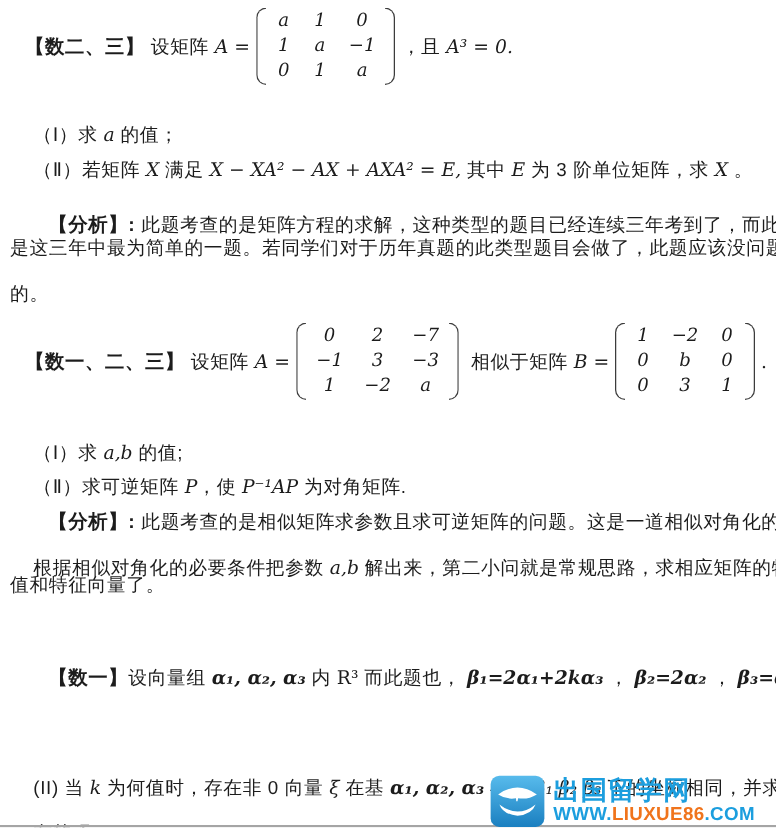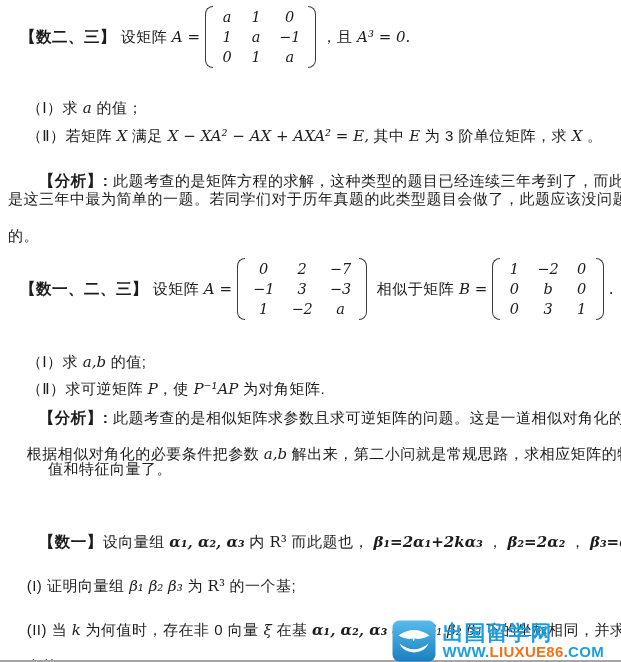--- a/index.html
+++ b/index.html
@@ -137,29 +137,26 @@
   <div class="line" style="top:332px;">
     <span class="cn">（Ⅰ）求 </span><span class="m">a,b</span><span class="cn"> 的值;</span>
   </div>
 
   <div class="line" style="top:388px;">
     <span class="tag">【分析】:</span><span class="cn"> 此题考查的是相似矩阵求参数且求可逆矩阵的问题。这是一道相似对角化的题目，</span>
   </div>
   <div class="line" style="top:424px;">
     <span class="cn">根据相似对角化的必要条件把参数 </span><span class="m">a,b</span><span class="cn"> 解出来，第二小问就是常规思路，求相应矩阵的特征</span>
   </div>
-  <div class="line" style="top:459px;margin-left:40px;">值和特征向量了。</div>
+  <div class="line" style="top:459px;">值和特征向量了。</div>
 
   <div class="line" style="top:512px;">
     <span class="tag">【数一】</span><span class="cn">设向量组 </span><span class="mb">α₁, α₂, α₃</span><span class="cn"> 内 </span><span class="sr">R³</span><span class="cn"> 而此题也， </span><span class="mb">β₁=2α₁+2kα₃</span><span class="cn"> ， </span><span class="mb">β₂=2α₂</span><span class="cn"> ， </span><span class="mb">β₃=α₁+(k+1)α₃</span>
   </div>
 
-  <div class="line" style="top:556px;">
-    <span class="cn">(I) 证明向量组 </span><span class="m">β₁ β₂ β₃</span><span class="cn"> 为 </span><span class="sr">R³</span><span class="cn"> 的一个基;</span>
-  </div>
 
   <div class="line" style="top:600px;">
     <span class="cn">(II) 当 </span><span class="m">k</span><span class="cn"> 为何值时，存在非 0 向量 </span><span class="m">ξ</span><span class="cn"> 在基 </span><span class="mb">α₁, α₂, α₃</span><span class="cn"> 与基 </span><span class="m">β₁ β₂ β₃</span><span class="cn"> 下的坐标相同，并求所</span>
   </div>
 
   <div class="line" style="top:636px;">
     <span class="cn">有的 </span><span class="m">ξ</span><span class="cn"> .</span>
   </div>
 
   <div class="bottom-rule"></div>

